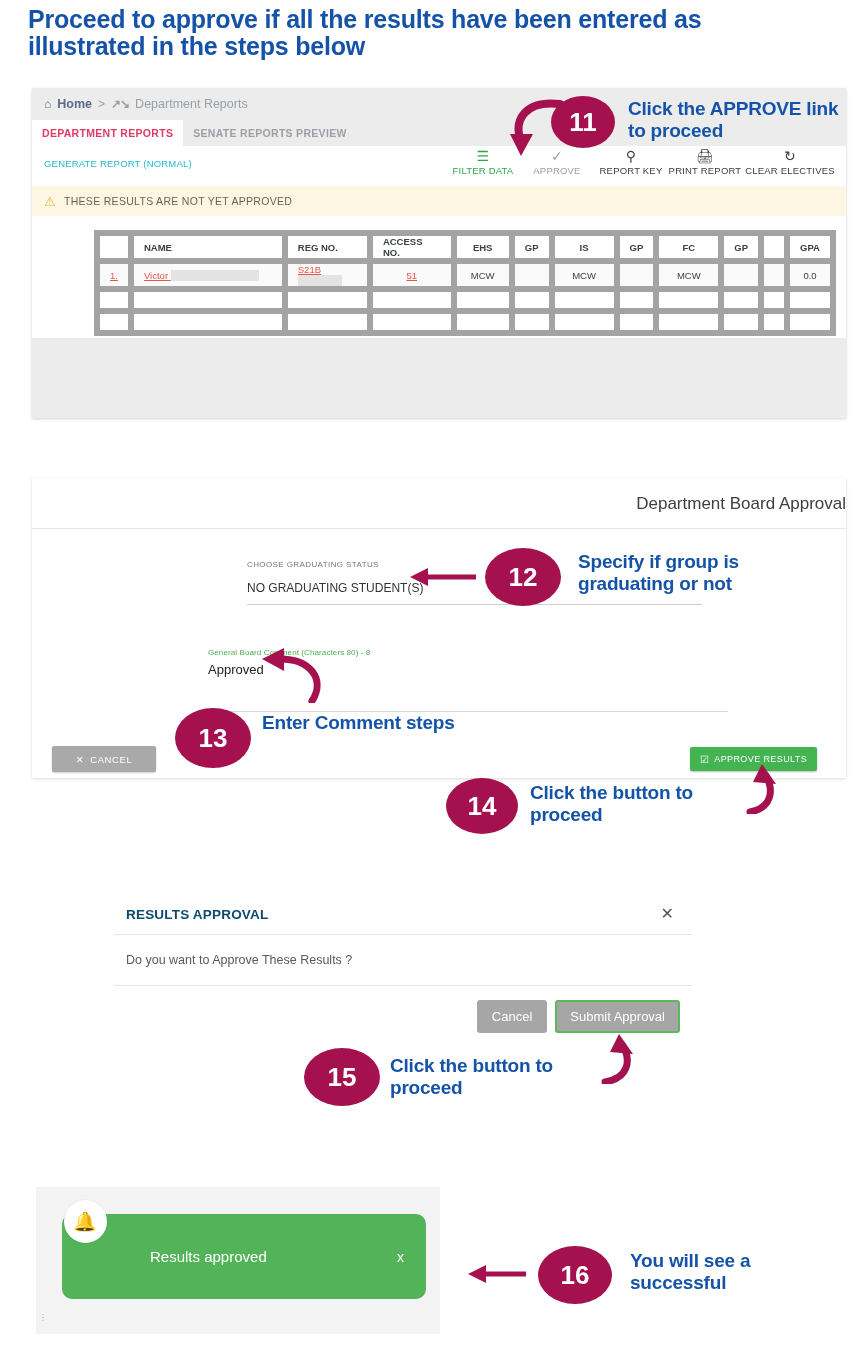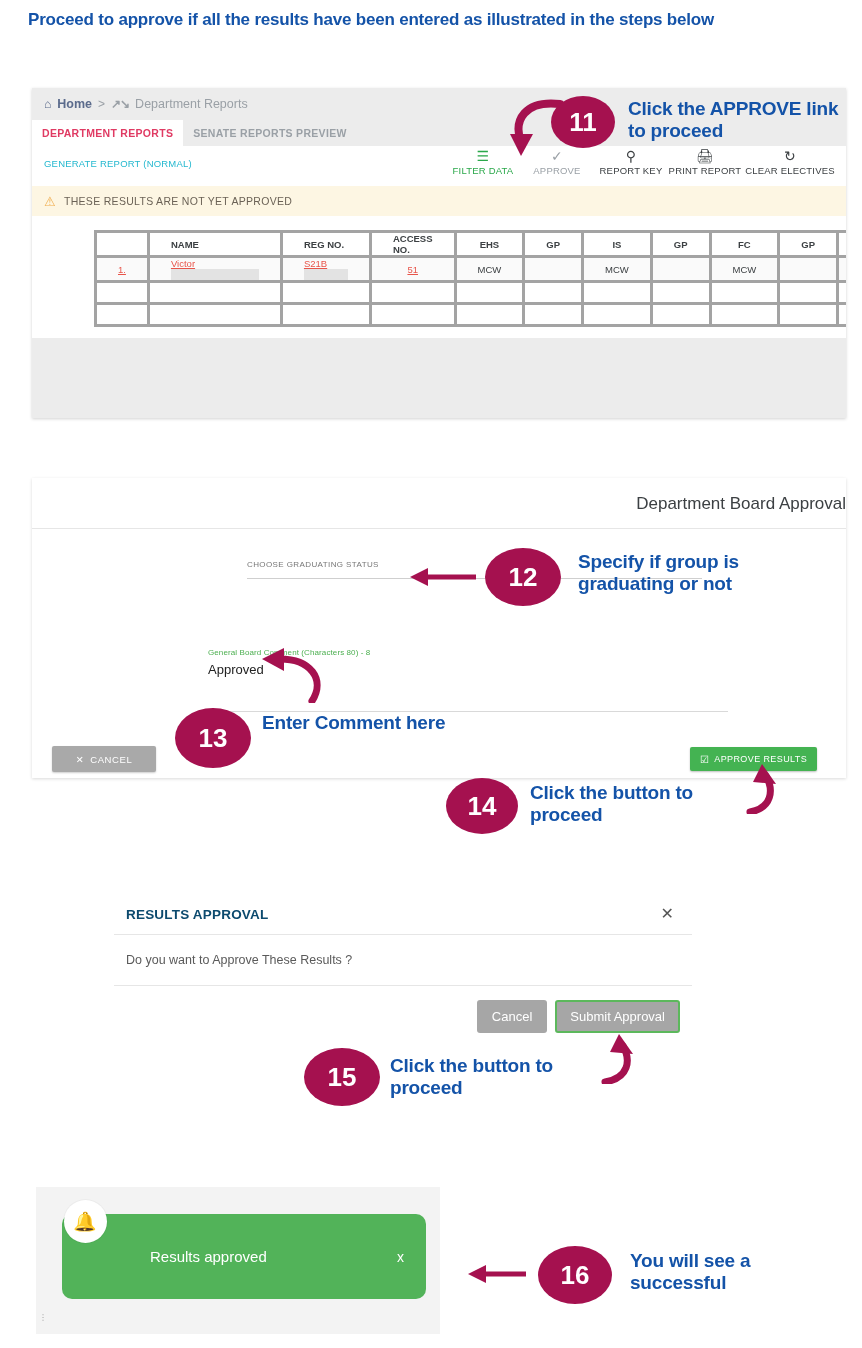--- a/index.html
+++ b/index.html
@@ -9,21 +9,21 @@
     background: #ffffff;
     font-family: "Liberation Sans", sans-serif;
     color: #333;
     position: relative;
     overflow: hidden;
   }
 
   
   .intro {
     position:absolute; left:28px; top:6px; width: 700px;
-    font-size: 17px; font-weight: 700; line-height: 27px;
+    font-size: 25px; font-weight: 700; line-height: 27px;
     color:#1453a8; letter-spacing:-0.2px;
   }
 
   
   .badge {
     position:absolute; border-radius:50%;
     background:#a5114f; color:#fff;
     display:flex; align-items:center; justify-content:center;
     font-size:26px; font-weight:700; z-index: 40;
   }
@@ -104,21 +104,21 @@
   .warn {
     background:#fdf6e3; height:30px; display:flex; align-items:center;
     gap:8px; padding-left:12px; font-size:10.5px; color:#6b6256;
     letter-spacing:0.3px;
   }
   .warn .wi { color:#f0ad4e; font-size:13px; }
 
   .tablewrap { background:#fff; padding:14px 0 14px 0; height:122px; }
   table.res { border-collapse:collapse; margin-left:62px; width:742px; font-size:9.5px; }
   table.res th, table.res td {
-    border:3px solid #a3a3a3; height:24px; padding:0 21px;
+    border:6px solid #a3a3a3; height:24px; padding:0 10px;
     font-weight:400; color:#3c4043;
   }
   table.res th { font-weight:700; font-size:9.5px; text-align:left; }
   table.res th.c, table.res td.c { text-align:center; }
   table.res tr.datarow td { background:#fafafa; }
   table.res tr.emptyrow td { height:22px; background:#fff; }
   table.res td.idx { color:#e8544a; text-decoration:underline; text-align:center; width:22px;}
   .lnk { color:#e8544a; text-decoration:underline; }
   .mcw { color:#f0705f; }
   .redact { display:inline-block; height:11px; background:#e3e3e3; vertical-align:-2px; }
@@ -316,20 +316,21 @@
       </table>
   </div>
 </div>
 
 <div class="card2">
   <div class="c2title">Department Board Approval</div>
   <div class="c2rule"></div>
 
   <div class="grad-block">
     <div class="grad-label">CHOOSE GRADUATING STATUS</div>
+    <div class="grad-value">NO GRADUATING STUDENT(S)</div>
     <div class="grad-rule"></div>
   </div>
 
   <div class="cmt-block">
     <div class="cmt-label">General Board Comment (Characters 80) - 8</div>
     <div class="cmt-value">Approved</div>
     <div class="cmt-rule"></div>
   </div>
 </div>
 
@@ -378,21 +379,21 @@
   <path d="M2 12 L 20 3 L 20 21 Z" fill="#a5114f"></path>
 </svg>
 <div class="badge" style="left:485px; top:548px; width:76px; height:58px;">12</div>
 <div class="anno" style="left:578px; top:551px; width:230px;">Specify if group is graduating or not</div>
 
 <svg class="arrow-svg" style="left:240px; top:645px;" width="90" height="58" viewBox="0 0 90 58">
   <path d="M72 56 C 86 34, 70 14, 40 14" stroke="#a5114f" stroke-width="7" fill="none" stroke-linecap="round"></path>
   <path d="M22 14 L 44 3 L 44 26 Z" fill="#a5114f"></path>
 </svg>
 <div class="badge" style="left:175px; top:708px; width:76px; height:60px;">13</div>
-<div class="anno" style="left:262px; top:712px; width:200px;">Enter Comment here</div>
+<div class="anno" style="left:262px; top:712px; width:200px;">Enter Comment steps</div>
 
 <svg class="arrow-svg" style="left:738px; top:764px;" width="46" height="50" viewBox="0 0 46 50">
   <path d="M12 48 C 34 44, 36 26, 28 12" stroke="#a5114f" stroke-width="7" fill="none" stroke-linecap="round"></path>
   <path d="M24 0 L 38 20 L 15 18 Z" fill="#a5114f"></path>
 </svg>
 <div class="badge" style="left:446px; top:778px; width:72px; height:56px;">14</div>
 <div class="anno" style="left:530px; top:782px; width:210px;">Click the button to proceed</div>
 
 <svg class="arrow-svg" style="left:595px; top:1034px;" width="46" height="50" viewBox="0 0 46 50">
   <path d="M10 48 C 34 44, 36 26, 28 12" stroke="#a5114f" stroke-width="7" fill="none" stroke-linecap="round"></path>

